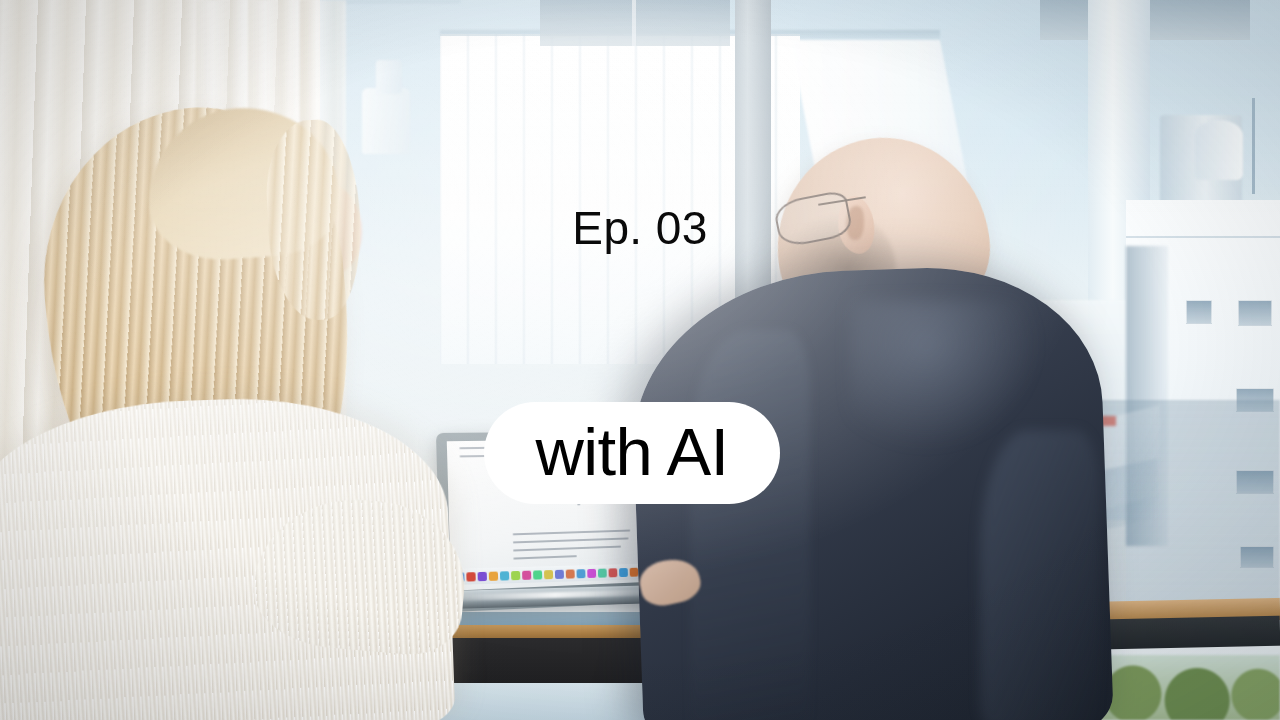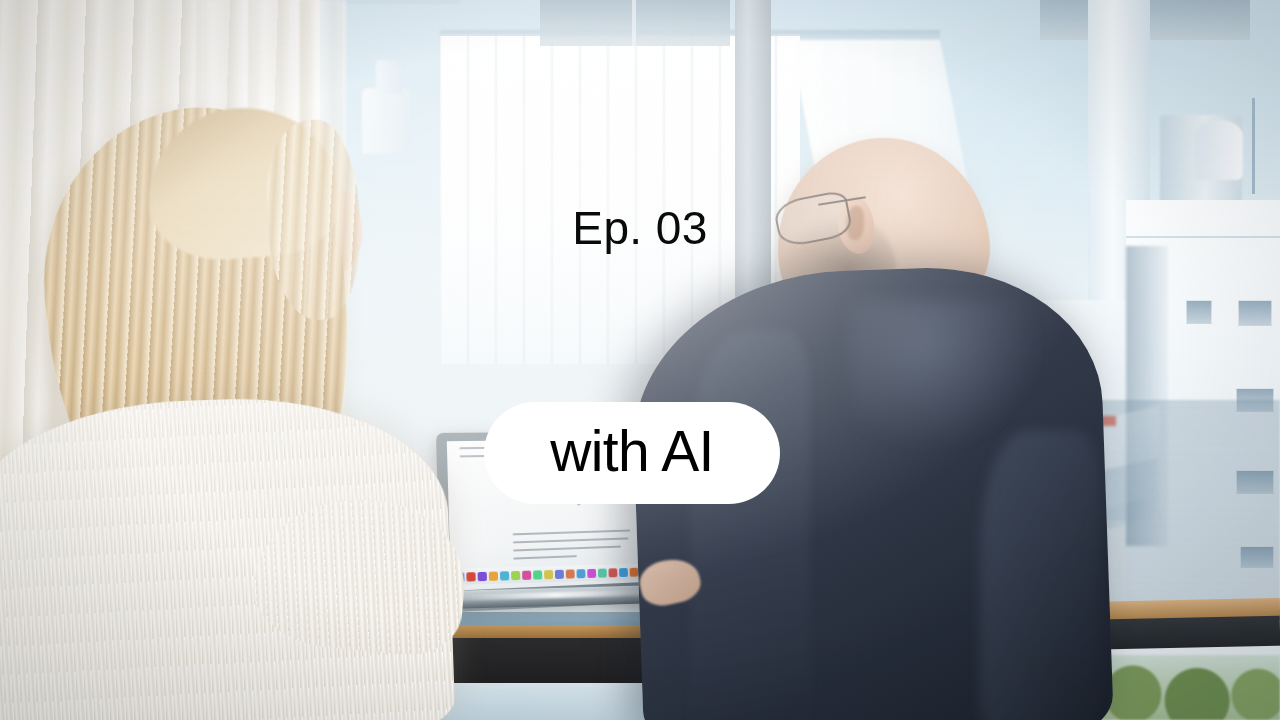--- a/index.html
+++ b/index.html
@@ -456,21 +456,21 @@
   #title-pill-2 {
     position:absolute;
     left:484px; top:402px;
     width:296px; height:102px;
     background:#ffffff;
     border-radius:51px;
     display:flex; align-items:center; justify-content:center;
   }
   #title-line-2 {
     color:#000000;
-    font-size:57px;
+    font-size:67px;
     font-weight:400;
     letter-spacing:-.6px;
     line-height:1;
     white-space:nowrap;
     font-family:"Liberation Sans", sans-serif;
     transform:translateY(-2px);
   }
 </style>
 </head>
 <body>

